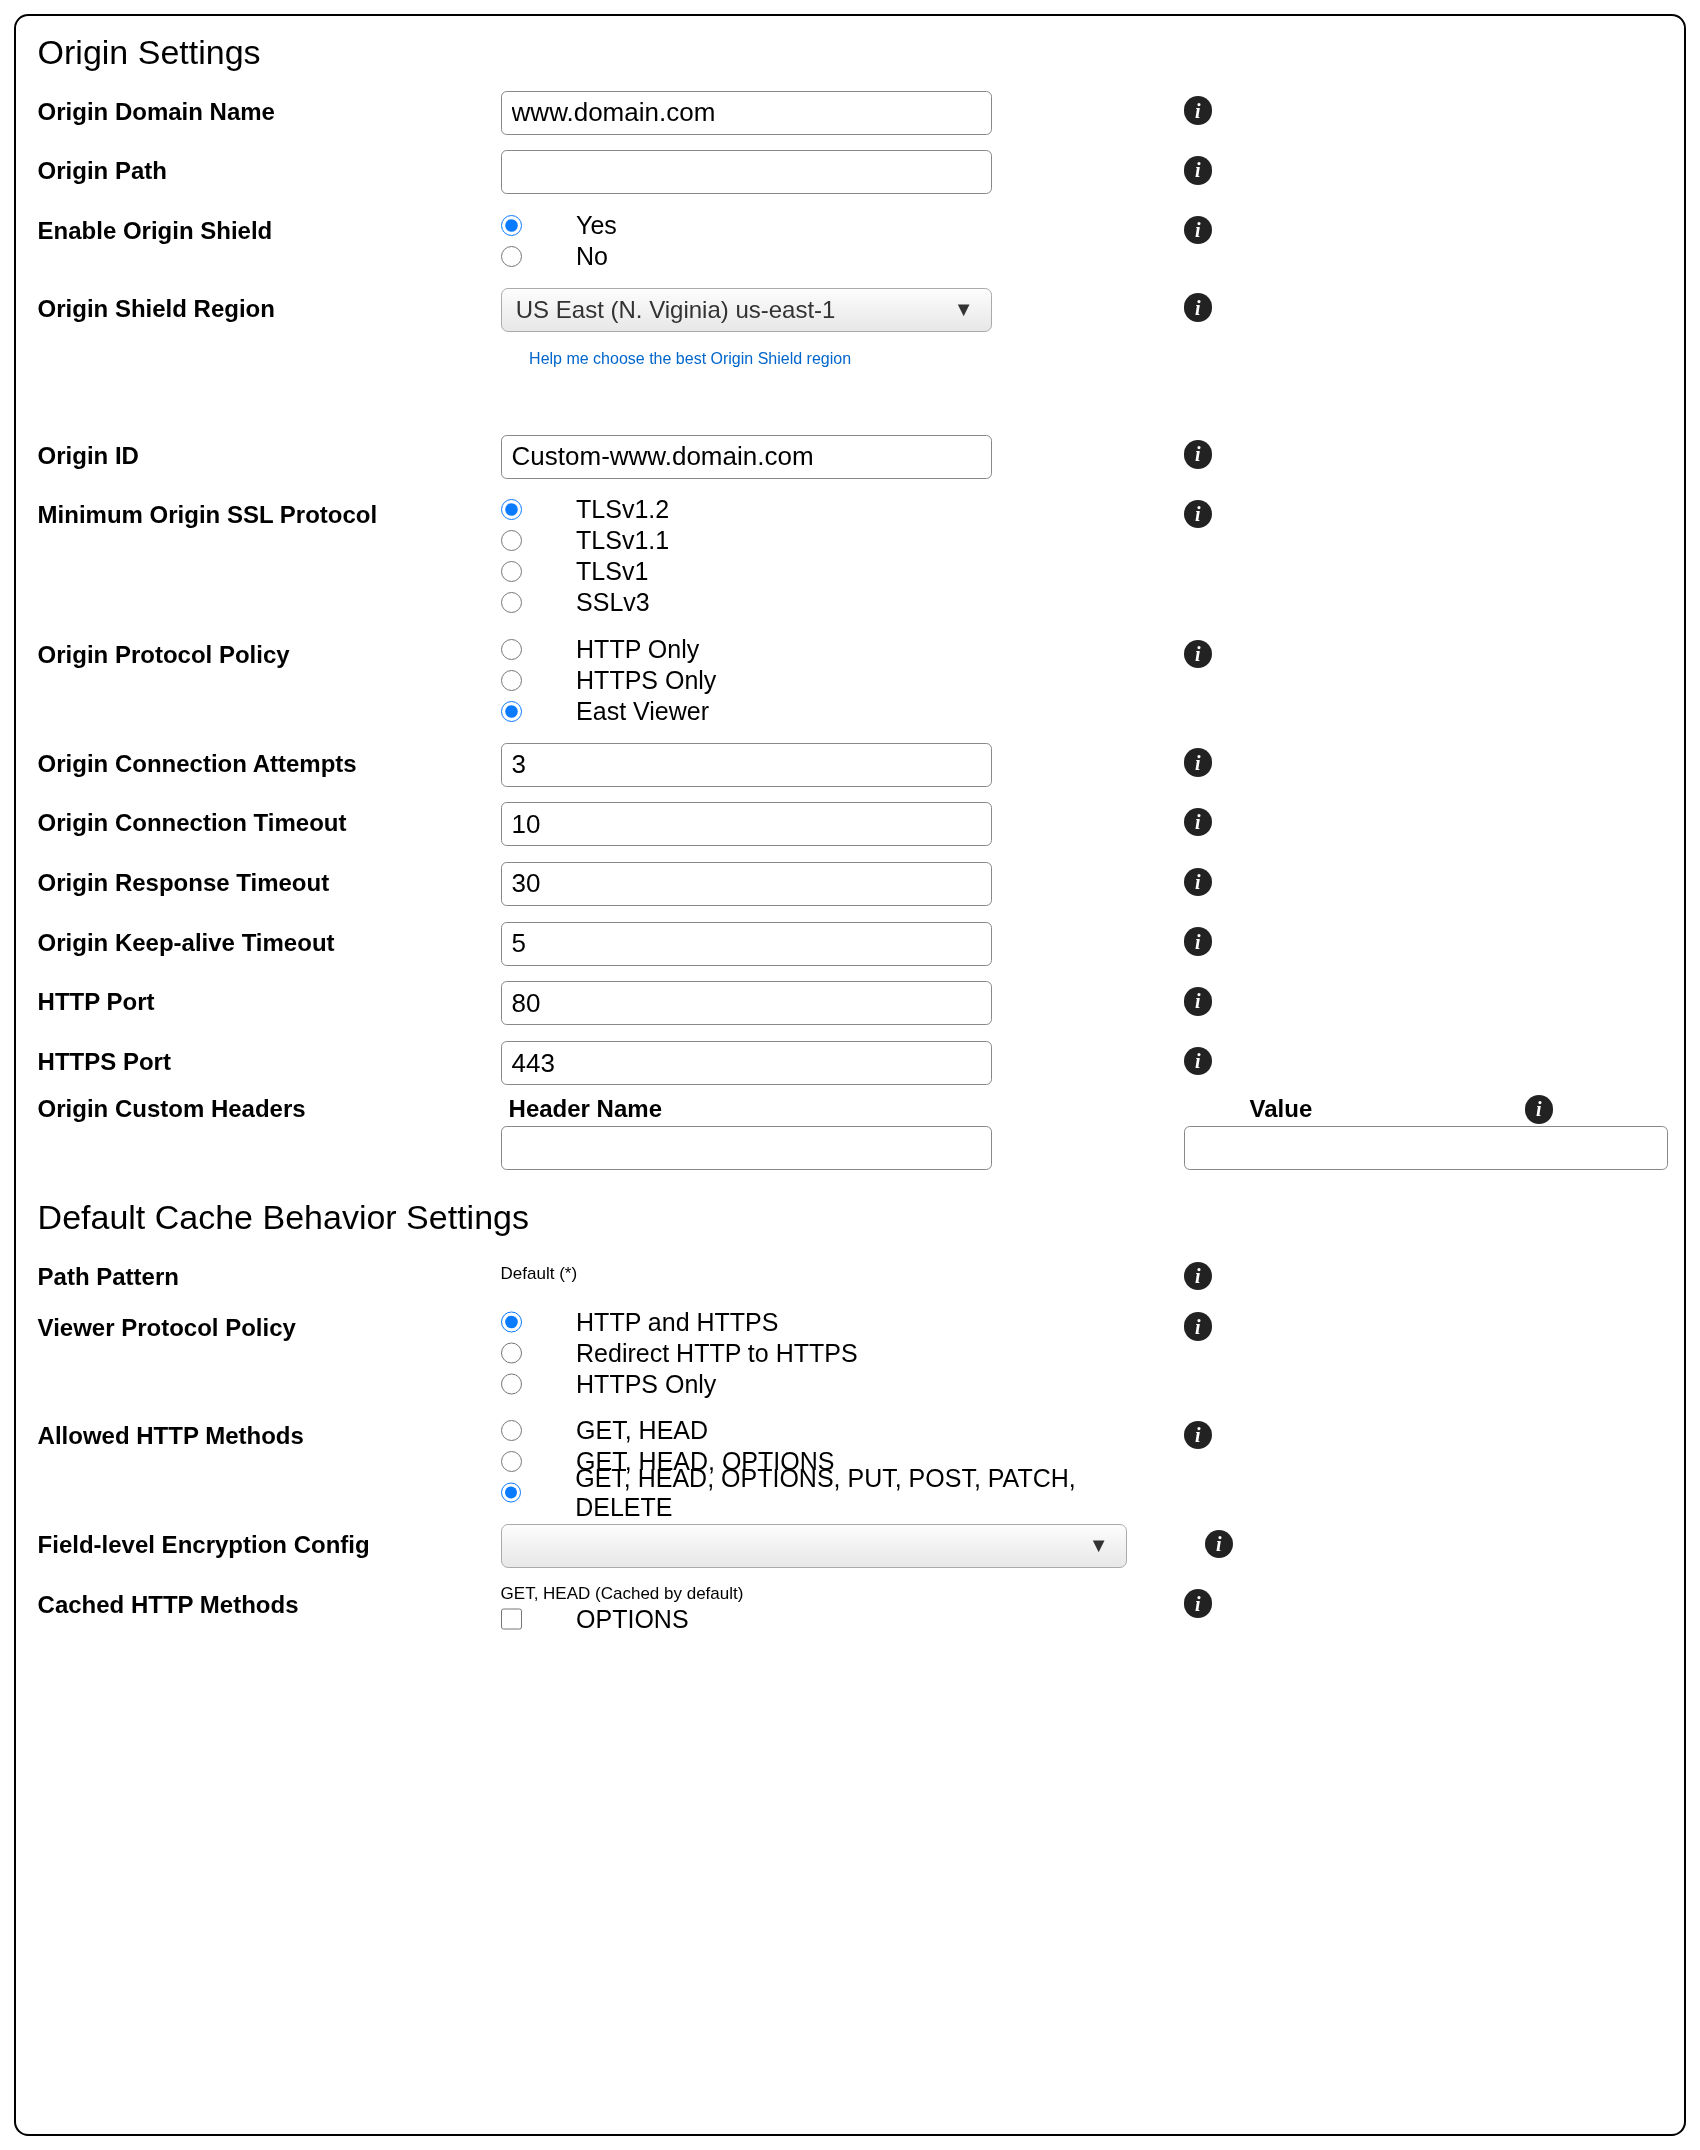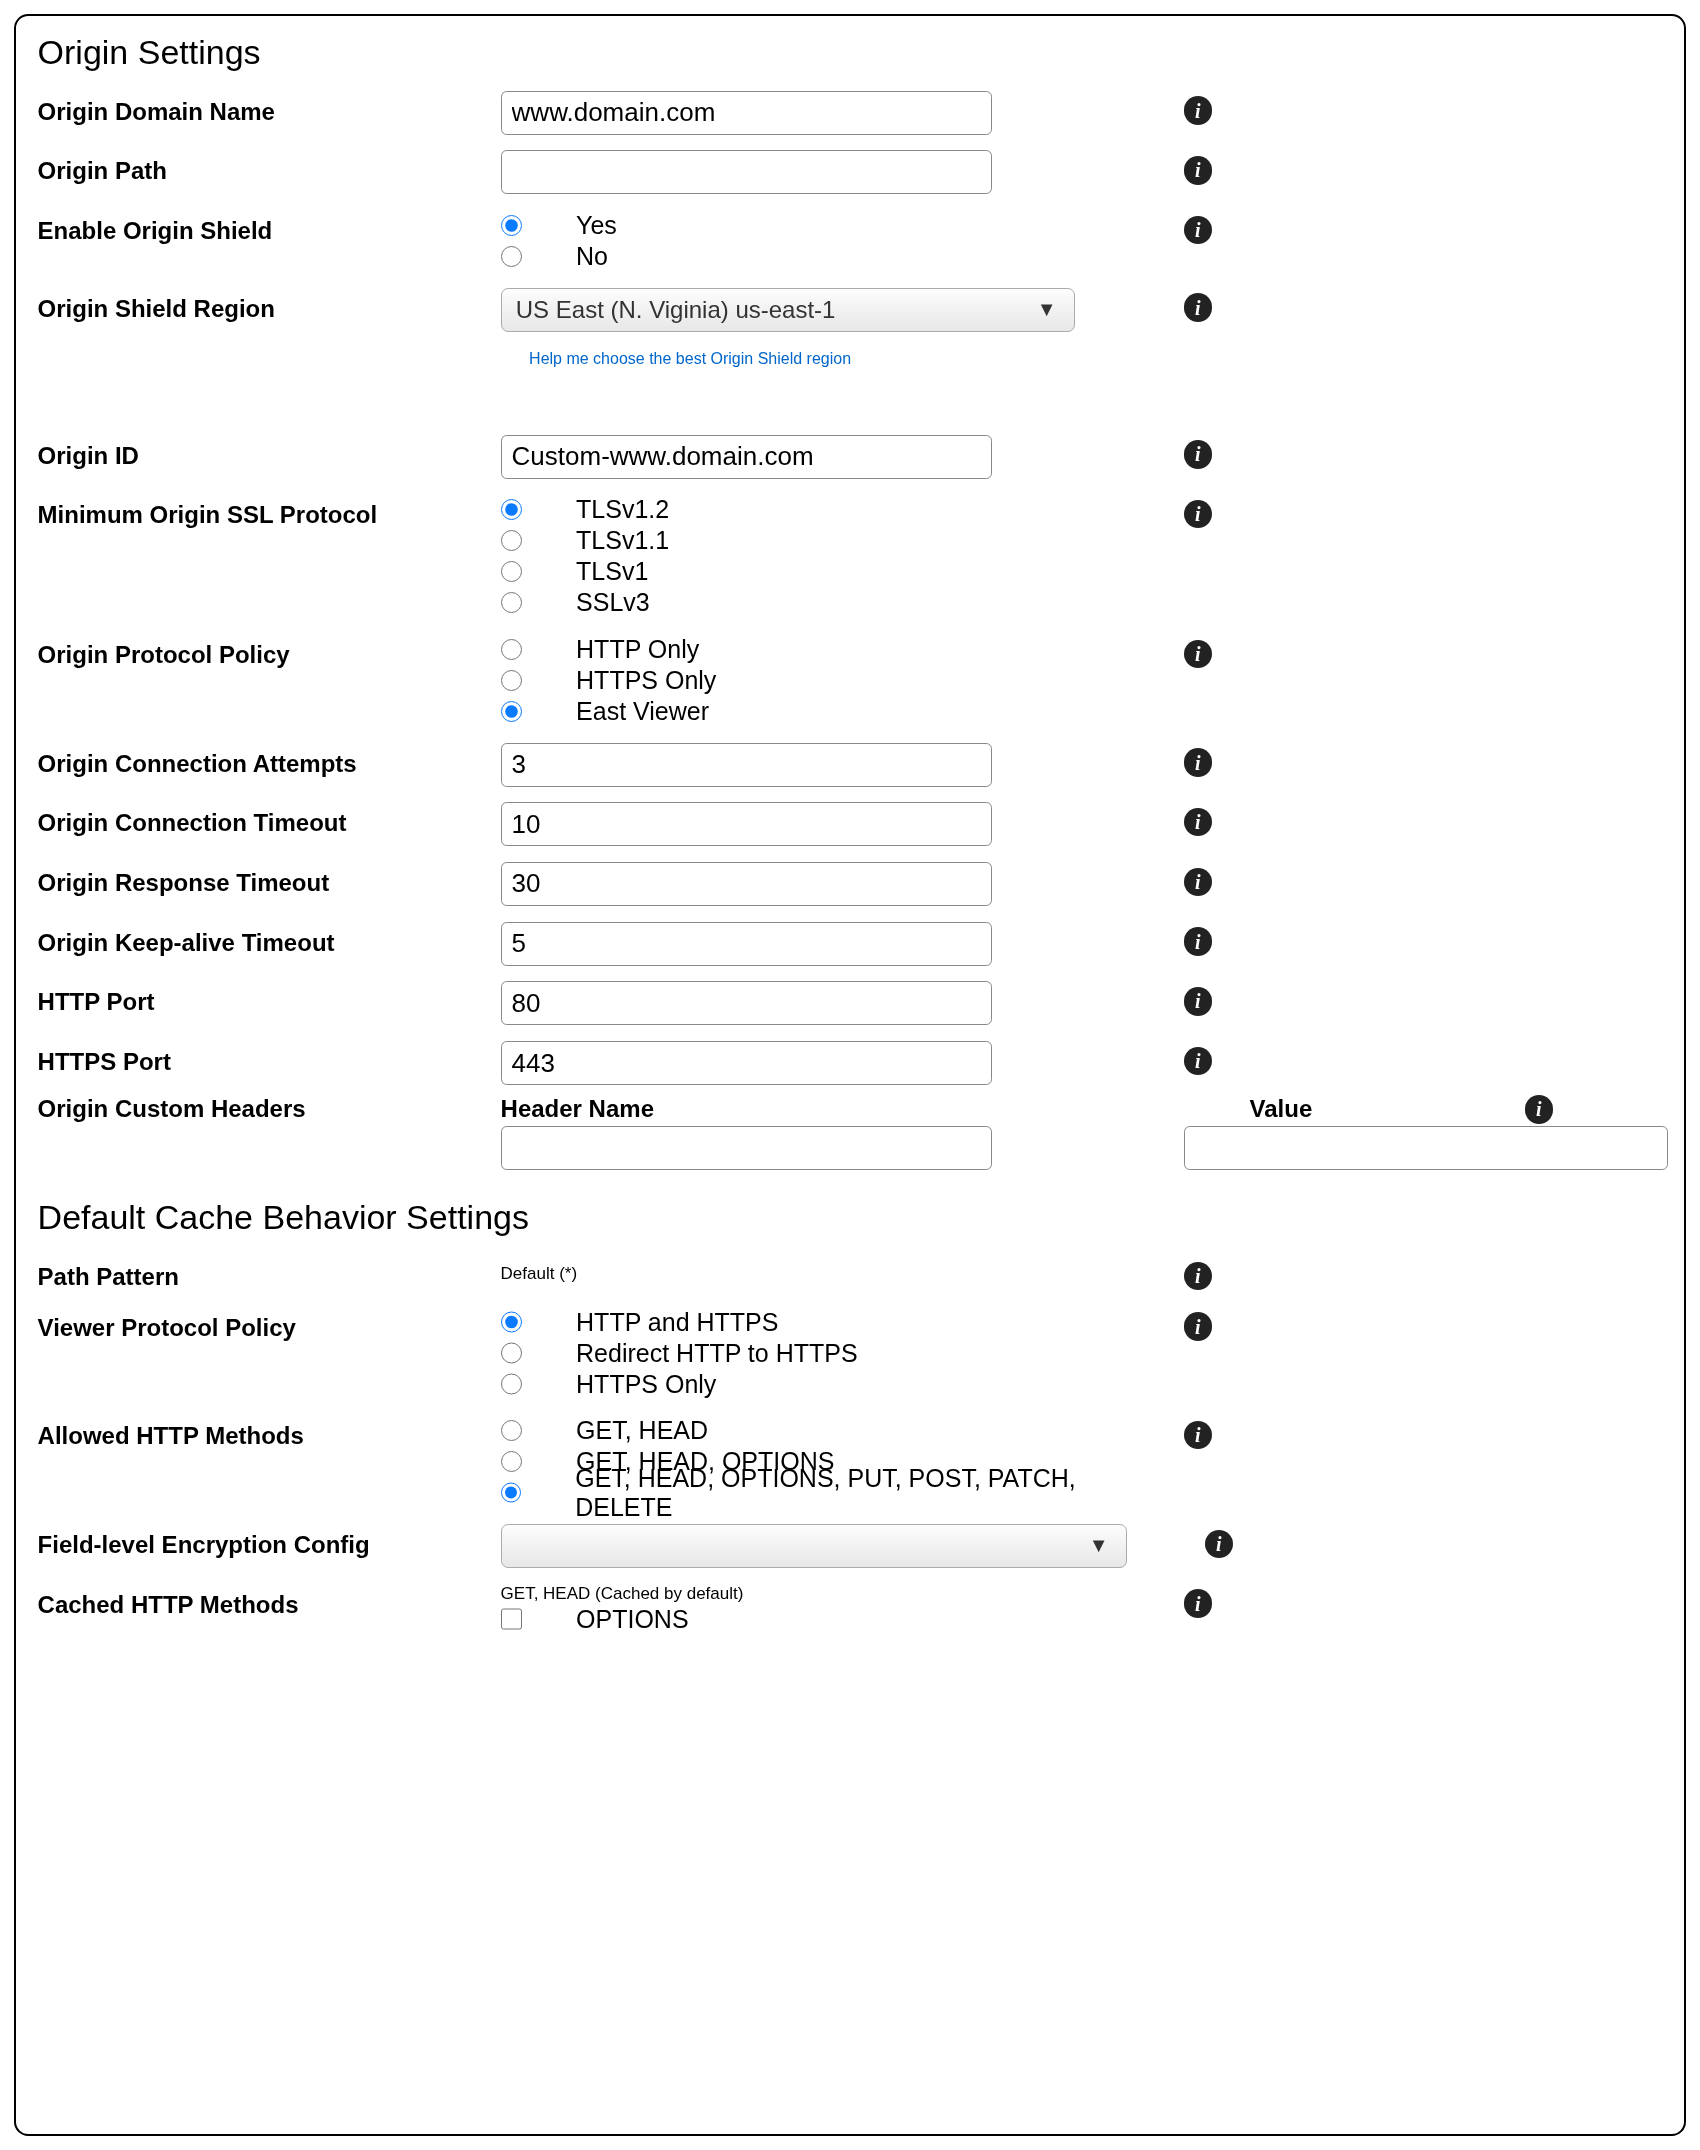--- a/index.html
+++ b/index.html
@@ -52,21 +52,21 @@
   input[type="text"] {
     width: 491px;
     height: 44px;
     font-size: 26px;
     padding: 0 10px;
     border: 1.4px solid #888;
     border-radius: 5.7px;
     background: #fff;
   }
   .select {
-    width: 574px;
+    width: 491px;
     height: 44px;
     border: 1.4px solid #aaa;
     border-radius: 7.1px;
     background: linear-gradient(#fdfdfd, #e7e7e7);
     display: flex;
     align-items: center;
     justify-content: space-between;
     padding: 0 17px 0 14.2px;
     font-size: 24px;
     color: #333;
@@ -272,21 +272,21 @@
     <div class="control"><input type="text" value="80" style=""></div>
     <div class="info-col"><span class="info-icon">i</span></div>
   </div>
 
   <div class="row tight">
     <div class="label">HTTPS Port</div>
     <div class="control"><input type="text" value="443" style=""></div>
     <div class="info-col"><span class="info-icon">i</span></div>
   </div>
 
-  <div class="row headers-row" style="margin-bottom:2.8px;">
+  <div class="row headers-row" style="margin-bottom:2.8px;gap:8px;">
     <div class="label" style="padding-top:0;">Origin Custom Headers</div>
     <div class="control sub-label">Header Name</div>
     <div class="value-col">Value</div>
     <div class="value-info"><span class="info-icon">i</span></div>
   </div>
   <div class="row" style="position:relative;">
     <div class="label"></div>
     <div class="control">
       <input type="text" value="" style="">
     </div>

